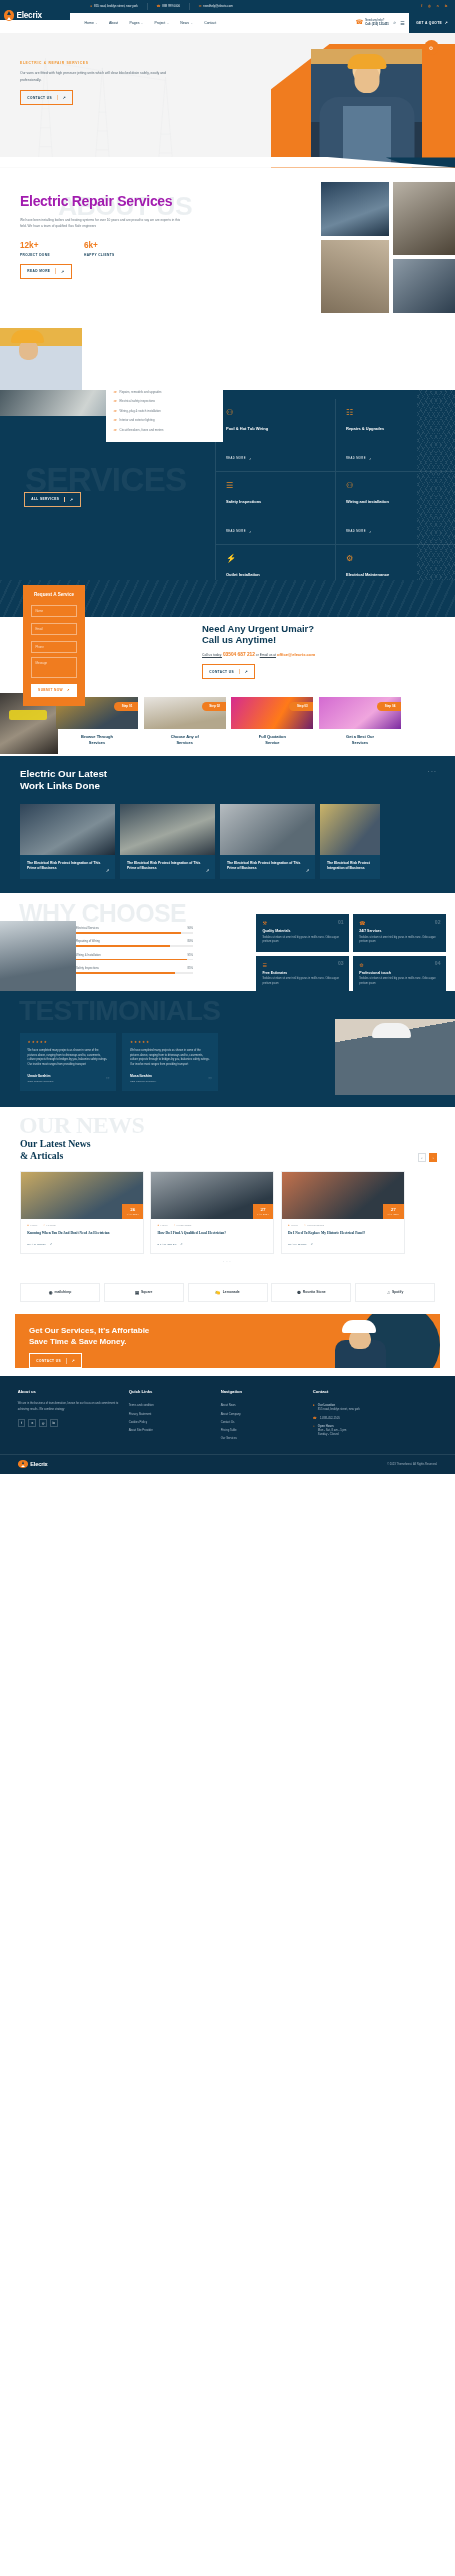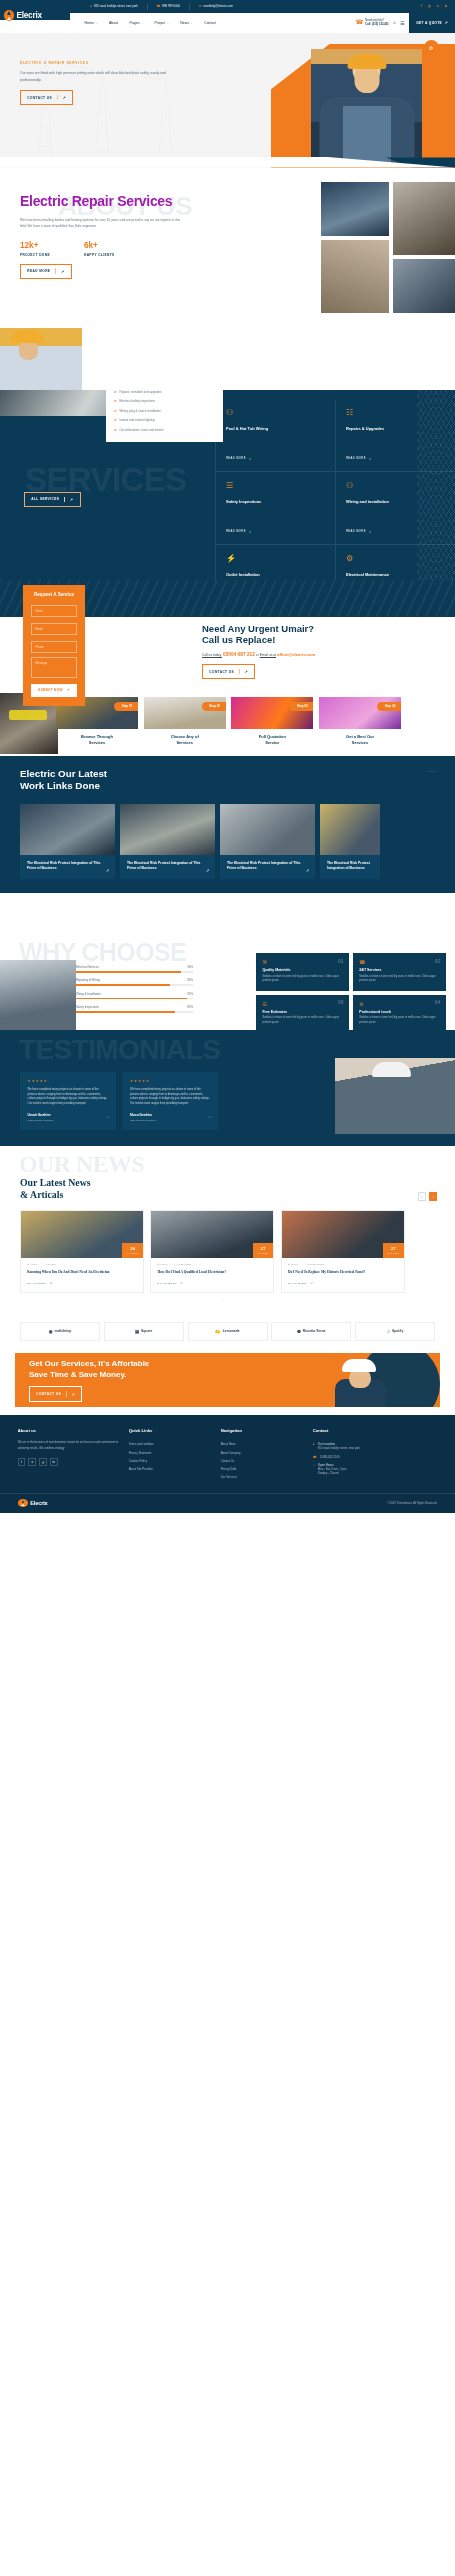--- a/index.html
+++ b/index.html
@@ -228,21 +228,21 @@
   .wi2 { background: linear-gradient(160deg,#3a4b58,#a0a79f 55%, #2b3742); }
   .wi3 { background: linear-gradient(140deg,#b6bcc0,#5b6a74 70%); }
   .wi4 { background: linear-gradient(130deg,#cbb468,#46586a 70%); }
   .work-label {
     background: #0e4463; padding: 6.3px 7px 7.6px 7px; position: relative;
   }
   .work-cat { color: #fff; font-size: 3.4px; font-weight: bold; line-height: 1.5;}
   .work-arrow { position: absolute; right: 5.7px; bottom: 5.7px; color: #fff; font-size: 4.4px;}
 
   
-  .why { position: relative; background: #fff; padding: 12.6px 0 12.6px 0; min-height: 98px; overflow: hidden; margin-top: 39px;}
+  .why { position: relative; background: #fff; padding: 12.6px 0 12.6px 0; min-height: 98px; overflow: hidden;}
   .why .ghost { left: 19px; top: 6.3px; font-size: 25px; }
   .why-photo { position: absolute; left: 0; top: 28px; width: 76px; height: 70px; background: linear-gradient(170deg,#cbd3d8,#5a6a76 70%);}
   .bars { position: absolute; left: 76px; top: 33px; width: 117px; }
   .bar-row { margin-bottom: 5.7px; }
   .bar-top { display: flex; justify-content: space-between; font-size: 2.8px; color: #5b6a74; margin-bottom: 1.9px;}
   .bar-track { height: 1.9px; background: #ececec; }
   .bar-fill { height: 1.9px; background: #f07c1f; }
   .why-right { position: absolute; right: 8.9px; top: 21.5px; width: 190px; display: grid; grid-template-columns: 1fr 1fr; gap: 3.8px;}
   .why-card { background: #0b3a56; padding: 5.7px 6.3px 6.3px 6.3px; position: relative; height: 38px;}
   .why-card .num { position: absolute; right: 5.7px; top: 4.4px; color: rgba(255,255,255,.28); font-size: 5px; font-weight: bold;}
@@ -287,21 +287,21 @@
   .news-more { font-size: 2.7px; letter-spacing: 0.4px; color: #0b3954; margin-top: 5.7px; display: flex; align-items: center; gap: 3.2px;}
   .news-dots { text-align: center; color: #cfd6db; font-size: 5.7px; margin-top: 5px; letter-spacing: 1.3px;}
 
   
   .brands { display: flex; gap: 3.8px; padding: 6.3px 20px 8.9px 20px; background: #fff;}
   .brand-box { flex: 1; border: 0.6px solid #eceef0; height: 19px; display: flex; align-items: center; justify-content: center; gap: 1.9px; font-size: 3.4px; color: #3d4a54; font-weight: bold;}
   .brand-box .bi { font-size: 4.4px; }
 
   
   .ctawrap { padding: 3.8px 15px 7.6px 15px; background: #fff; }
-  .cta { background: #f07c1f; position: relative; height: 54px; overflow: hidden; display: flex; align-items: center;}
+  .cta { background: #f07c1f; position: relative; height: 54px; overflow: hidden; display: flex; align-items: flex-end;}
   .cta-text { padding-left: 14px; width: 240px; z-index: 4;}
   .cta-text h2 { color: #fff; font-size: 8px; line-height: 1.3; font-weight: bold;}
   .cta .btn-outline { border-color: #fff; background: transparent; margin-top: 6.3px;}
   .cta .btn-outline span, .cta .btn-outline .arr { color: #fff; }
   .cta .btn-outline .sep { background: rgba(255,255,255,.5); }
   .cta-photo { position: absolute; right: 44px; bottom: 0; width: 70px; height: 48px; }
   .cta-photo .h { position: absolute; left: 16.4px; top: 0; width: 34px; height: 12.6px; background: #fff; border-radius: 17.7px 17.7px 3.2px 3.2px;}
   .cta-photo .f { position: absolute; left: 23px; top: 10px; width: 21.5px; height: 19px; background: #e7bd8e; border-radius: 8.9px;}
   .cta-photo .b { position: absolute; left: 8.9px; bottom: 0; width: 51px; height: 28px; background: #1f3e57; border-radius: 10px 10px 0 0;}
   .cta-circle { position: absolute; right: 0; bottom: -17.7px; width: 82px; height: 82px; border-radius: 50%; background: #0b3a56; opacity: .95;}
@@ -542,21 +542,21 @@
     <input type="tel" placeholder="Phone" style="">
     <textarea placeholder="Message" style=""></textarea>
     <button type="button" class="submit">
       <span>SUBMIT NOW</span>
       <span>↗</span>
     </button>
   </form>
   <div class="urgent-right">
     <h2>
       <span>Need Any Urgent Umair?</span><br>
-      <span>Call us Replace!</span>
+      <span>Call us Anytime!</span>
     </h2>
     <div class="urgent-line">
       <u>Call us today:</u>
       <b class="tel">03504 687 212</b>
       <span>or</span>
       <u>Email us at</u>
       <b class="mail">office@elecrix.com</b>
     </div>
     <button class="btn-outline">
       <span>CONTACT US</span>

